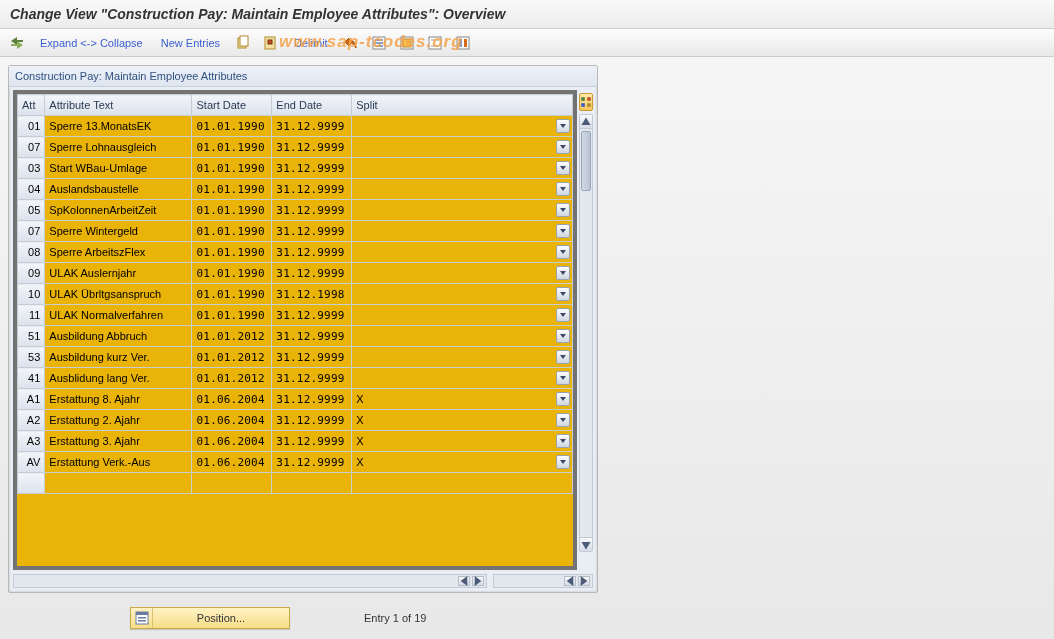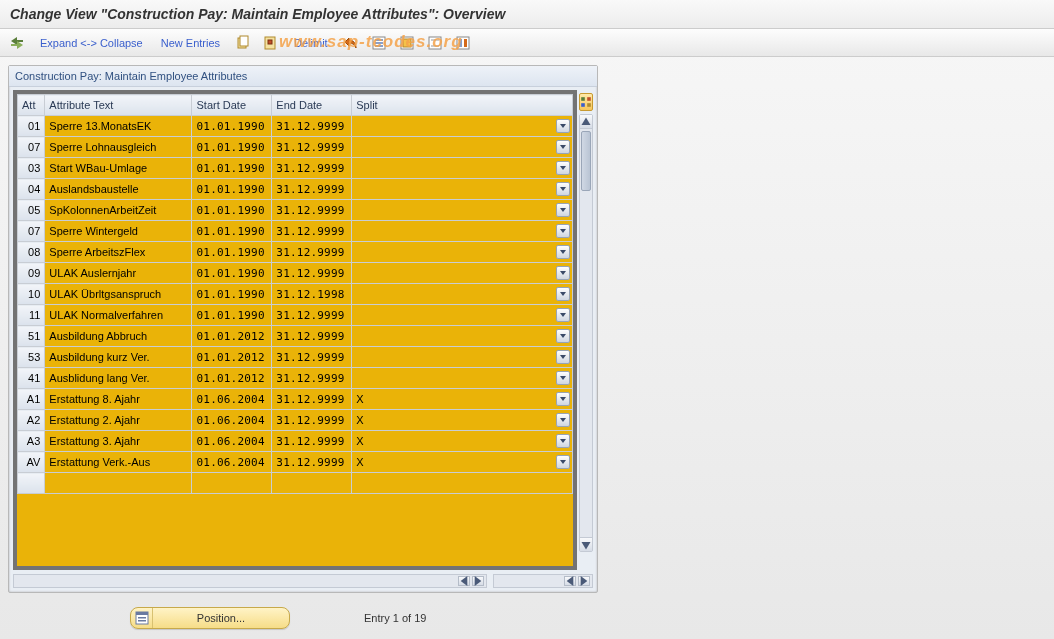--- a/index.html
+++ b/index.html
@@ -31,21 +31,21 @@
   .vscroll .up, .vscroll .down { position: absolute; left: 0; right: 0; height: 14px; background: linear-gradient(to bottom,#f8f9fb,#d6dce6); display:flex; align-items:center; justify-content:center; }
   .vscroll .up { top: 0; border-bottom: 1px solid #c4cad4; }
   .vscroll .down { bottom: 0; border-top: 1px solid #c4cad4; }
   .vscroll .thumb { position: absolute; left: 1px; right: 1px; top: 16px; height: 60px; background: linear-gradient(to right,#d0d8e4,#b9c4d4); border: 1px solid #9aa6b8; border-radius: 2px; }
 
   .hscroll-row { position: absolute; left: 4px; right: 4px; bottom: 4px; height: 14px; display: flex; gap: 6px; }
   .hscroll { flex: 1; background: #e3e7ee; border: 1px solid #c4cad4; display: flex; align-items: center; justify-content: flex-end; gap: 2px; padding: 0 2px; }
   .hbtn { width: 12px; height: 10px; background: linear-gradient(to bottom,#f8f9fb,#d6dce6); border: 1px solid #b4bcc8; display:flex; align-items:center; justify-content:center; }
 
   .footer { position: absolute; left: 0; right: 0; bottom: 8px; height: 26px; display: flex; align-items: center; }
-  .position-btn { margin-left: 130px; width: 160px; height: 22px; background: linear-gradient(to bottom,#fff3c6,#f6dd88); border: 1px solid #c7a94a; border-radius: 8px; display: flex; align-items: center; box-shadow: 0 1px 1px rgba(0,0,0,.15); }
+  .position-btn { margin-left: 130px; width: 160px; height: 22px; background: linear-gradient(to bottom,#fff3c6,#f6dd88); border: 1px solid #c7a94a; border-radius: 0; display: flex; align-items: center; box-shadow: 0 1px 1px rgba(0,0,0,.15); }
   .position-btn .ic { width: 22px; height: 100%; display:flex; align-items:center; justify-content:center; border-right: 1px solid #d8c170; }
   .position-btn .lbl { flex:1; text-align:center; color:#333; font-size:11px; }
   .entry-text { margin-left: 74px; color: #333; font-size: 11px; }
 
   col.c-att  { width: 26px; }
   col.c-txt  { width: 140px; }
   col.c-sd   { width: 76px; }
   col.c-ed   { width: 76px; }
   col.c-sp   { width: 210px; }
 </style>

